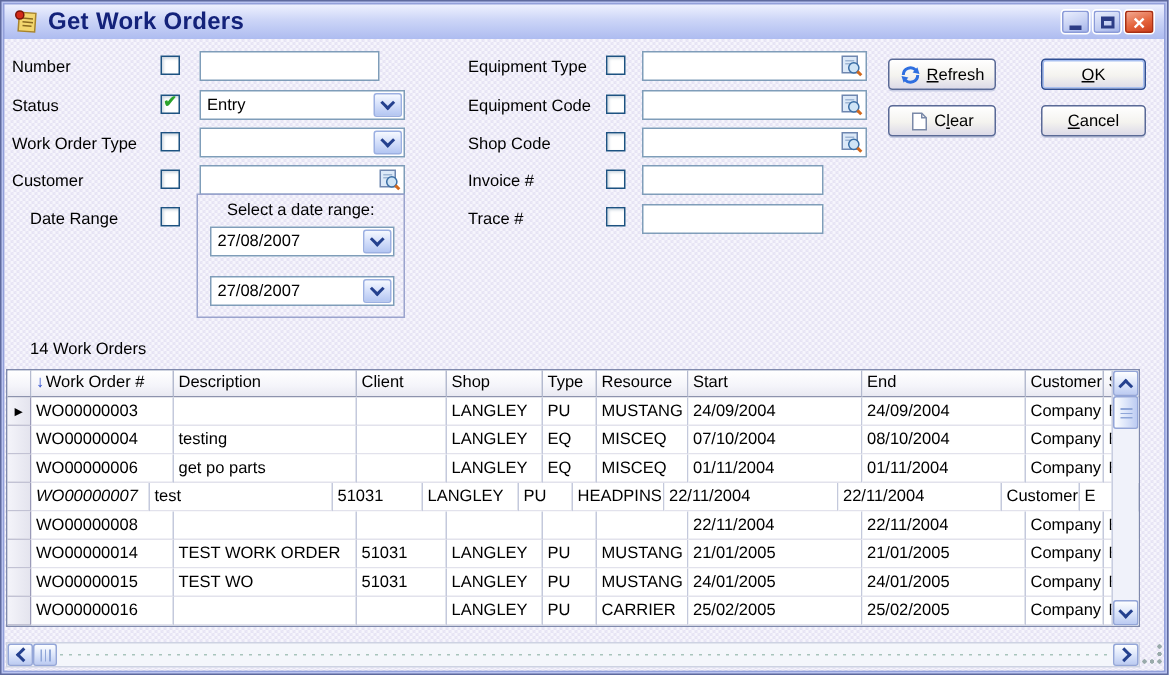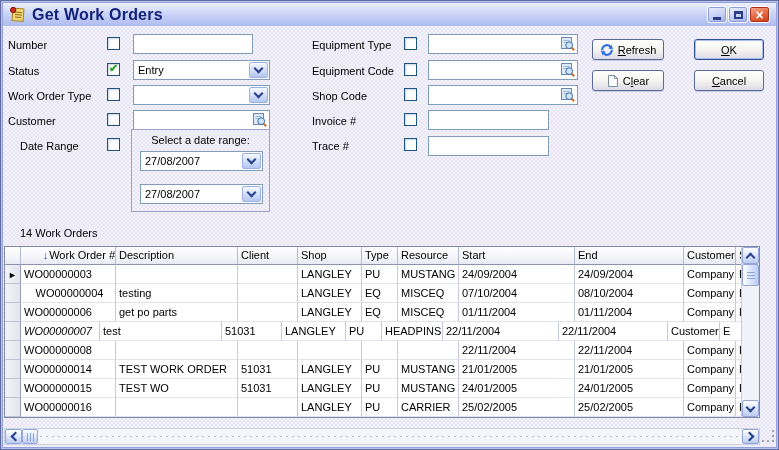--- a/index.html
+++ b/index.html
@@ -303,21 +303,21 @@
     </div>
     <div class="pbtn abs" style="left:691px;top:44px;width:70px;height:21px">
       <span><span></span><span class="mn">C</span><span>ancel</span></span>
     </div>
 
     <span class="lbl abs" style="left:17px;top:201px">14 Work Orders</span>
 
     <div class="grid abs" style="left:1px;top:220px;width:756px;height:172px">
       <div class="ghrow">
         <div class="gcell ghead stub"></div>
-      <div class="gcell ghead" style="width: 95px; text-align: right;"><span class="sort">↓</span>Work Order #</div>
+      <div class="gcell ghead" style="width: 95px;"><span class="sort">↓</span>Work Order #</div>
           <div class="gcell ghead" style="width: 122px;">Description</div>
           <div class="gcell ghead" style="width: 60px;">Client</div>
           <div class="gcell ghead" style="width: 64px;">Shop</div>
           <div class="gcell ghead" style="width: 36px;">Type</div>
           <div class="gcell ghead" style="width: 61px;">Resource</div>
           <div class="gcell ghead" style="width: 116px;">Start</div>
           <div class="gcell ghead" style="width: 109px;">End</div>
           <div class="gcell ghead" style="width: 52px;">Customer</div>
           <div class="gcell ghead" style="width: 24px;">S</div>
         </div>
@@ -330,21 +330,21 @@
             <div class="gcell" style="width: 64px;">LANGLEY</div>
             <div class="gcell" style="width: 36px;">PU</div>
             <div class="gcell" style="width: 61px;">MUSTANG</div>
             <div class="gcell" style="width: 116px;">24/09/2004</div>
             <div class="gcell" style="width: 109px;">24/09/2004</div>
             <div class="gcell" style="width: 52px;">Company</div>
             <div class="gcell" style="width: 24px;">E</div>
           </div>
           <div class="grow">
             <div class="gcell rowhdr"></div>
-            <div class="gcell" style="width: 95px; text-align: center;">WO00000004</div>
+            <div class="gcell" style="width: 95px;">WO00000004</div>
             <div class="gcell" style="width: 122px;">testing</div>
             <div class="gcell" style="width: 60px;"></div>
             <div class="gcell" style="width: 64px;">LANGLEY</div>
             <div class="gcell" style="width: 36px;">EQ</div>
             <div class="gcell" style="width: 61px;">MISCEQ</div>
             <div class="gcell" style="width: 116px;">07/10/2004</div>
             <div class="gcell" style="width: 109px;">08/10/2004</div>
             <div class="gcell" style="width: 52px;">Company</div>
             <div class="gcell" style="width: 24px;">E</div>
           </div>

